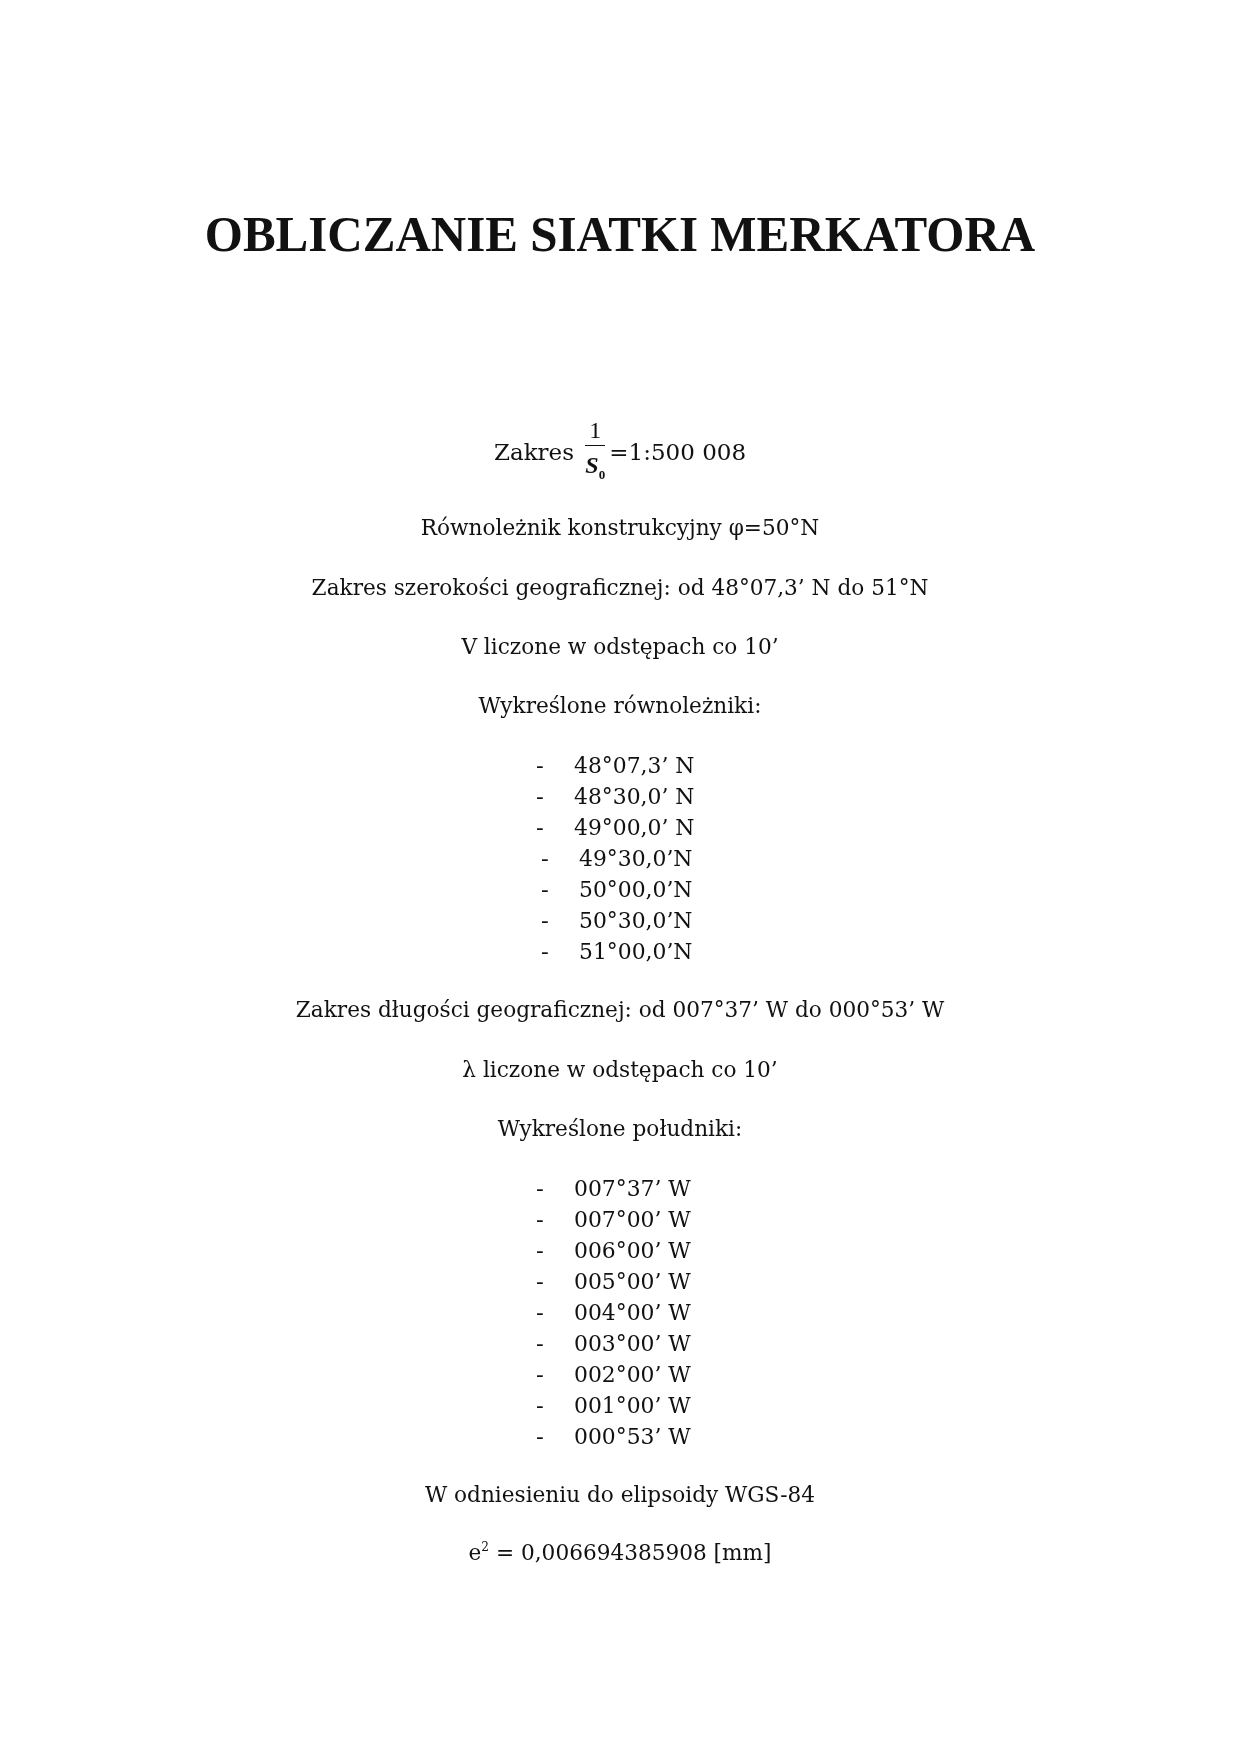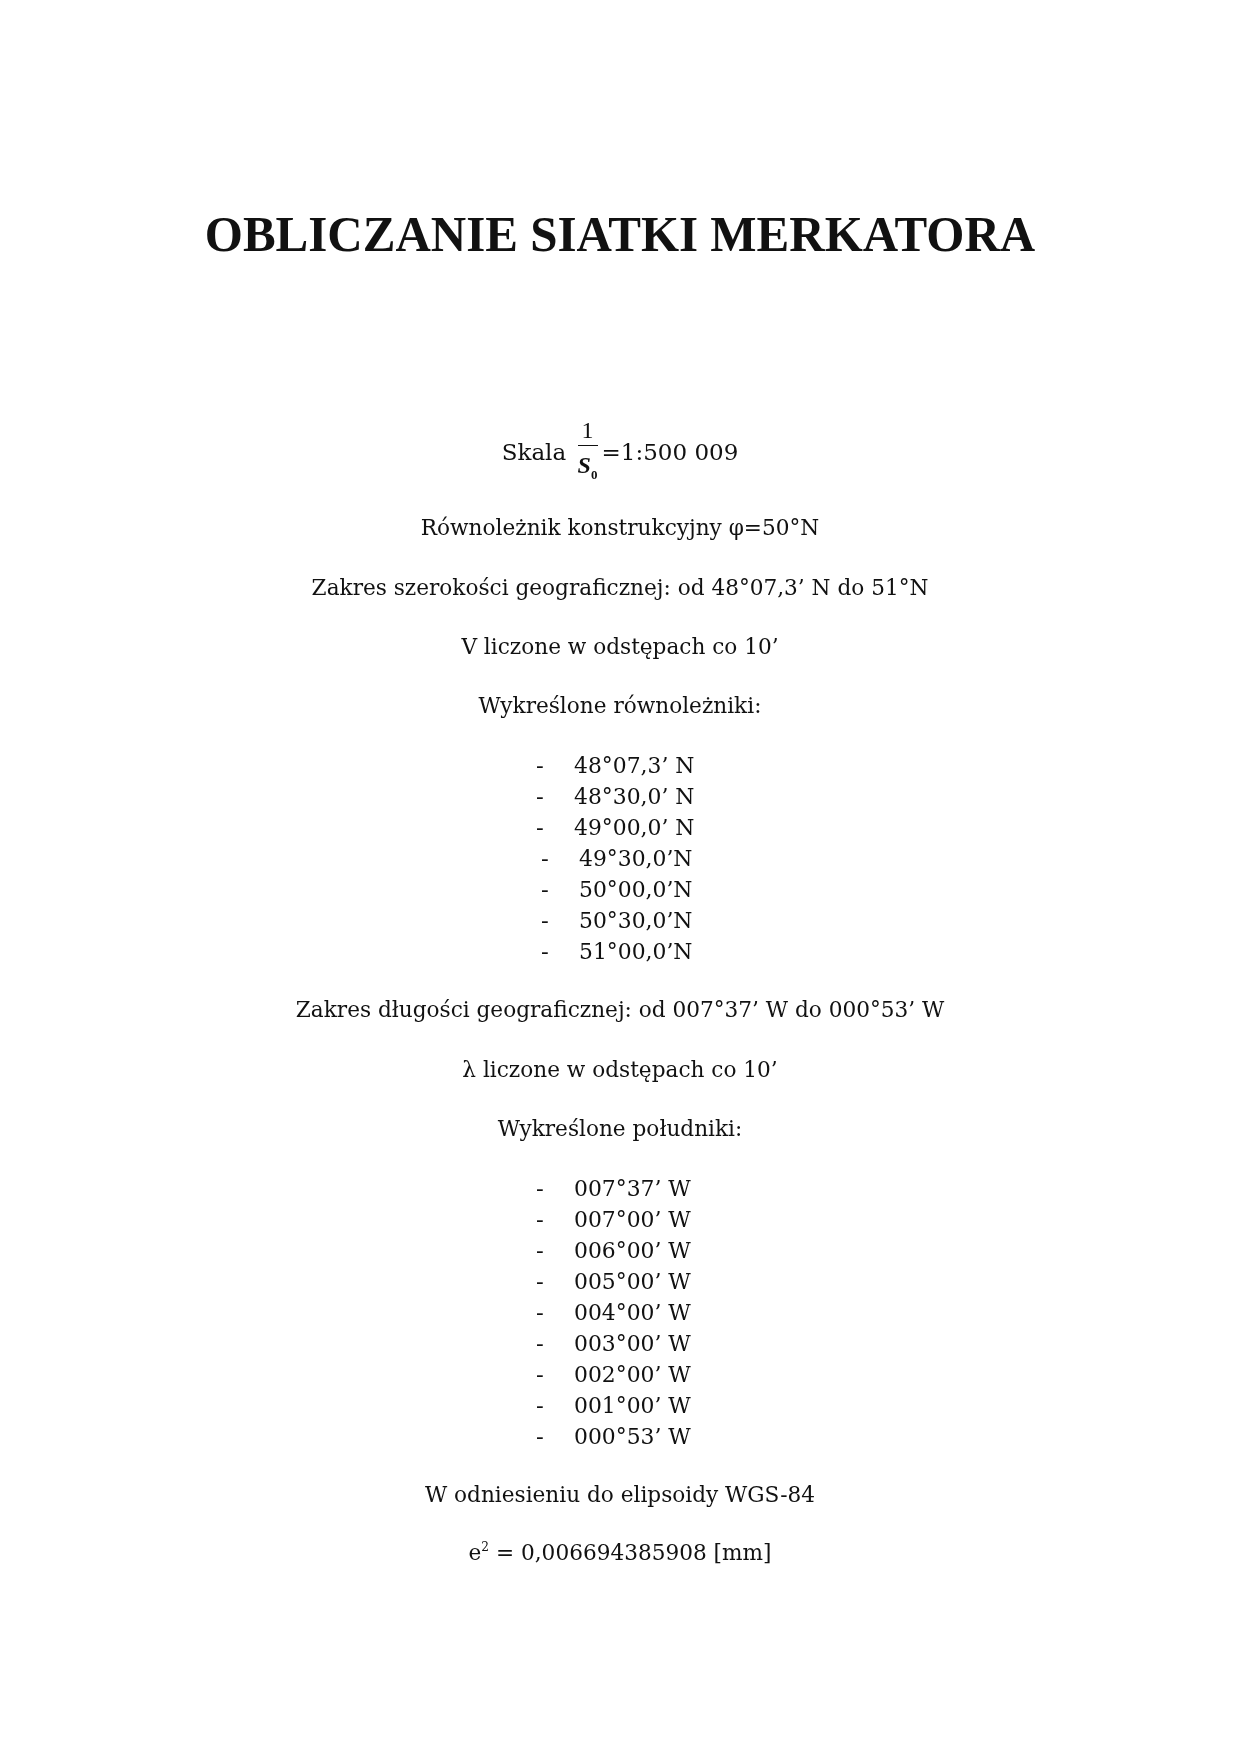--- a/index.html
+++ b/index.html
@@ -19,25 +19,25 @@
   .item .dash { position:absolute; left:536px; }
   .item .val { position:absolute; left:574px; transform:scaleX(0.95); transform-origin:left; }
   sup { font-size:13px; }
 </style>
 </head>
 <body>
 
 <div class="title">OBLICZANIE SIATKI MERKATORA</div>
 
 <div class="skala">
-  <span>Skala</span>
+  <span>Zakres</span>
   <span class="frac">
     <span class="num">1</span>
     <span class="den"><span>S</span><sub>0</sub></span>
-  </span><span>=1:500 009</span>
+  </span><span>=1:500 008</span>
 </div>
 
 <div class="line" style="top:514px">Równoleżnik konstrukcyjny φ=50°N</div>
 <div class="line" style="top:574px">Zakres szerokości geograficznej: od 48°07,3’ N do 51°N</div>
 <div class="line" style="top:633px">V liczone w odstępach co 10’</div>
 <div class="line" style="top:692px">Wykreślone równoleżniki:</div>
 
 <div class="list">
   <div class="item" style="top:752px">
       <span class="dash">-</span>

